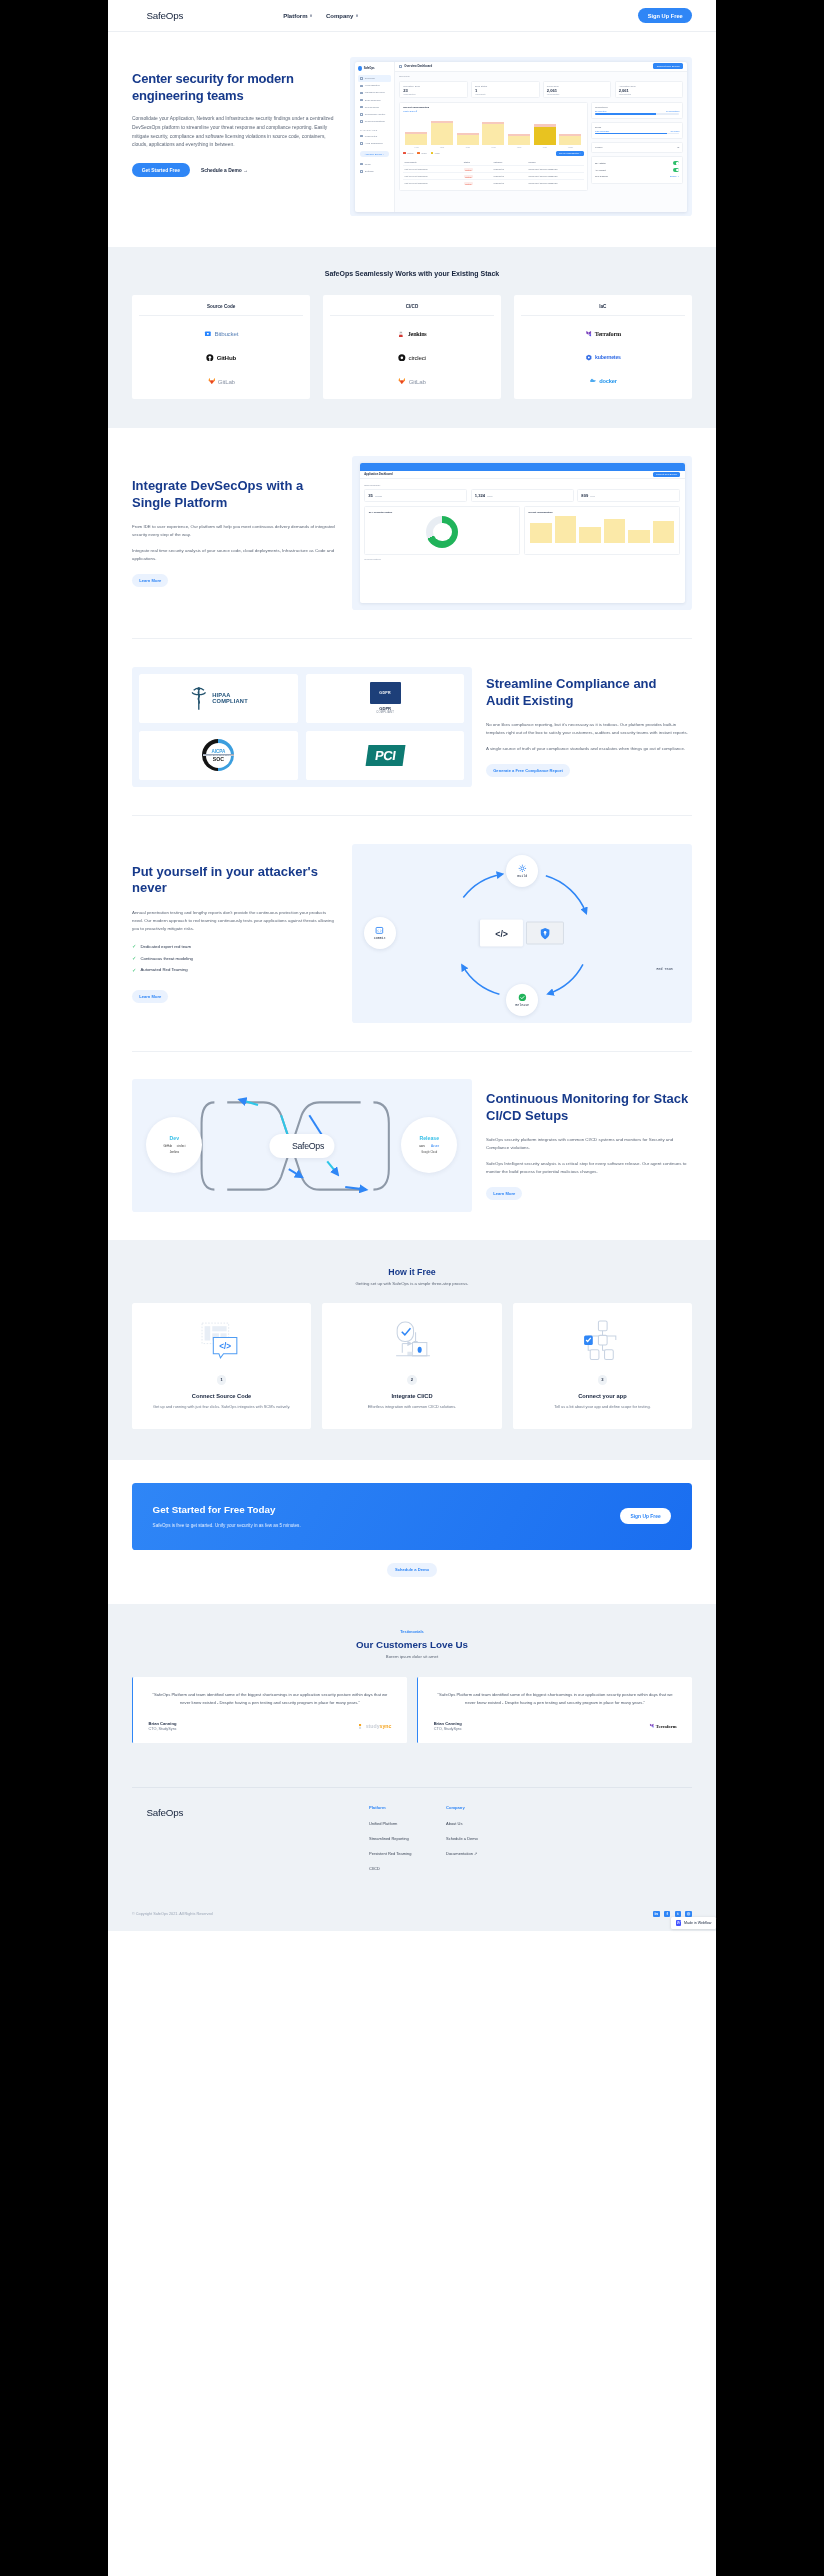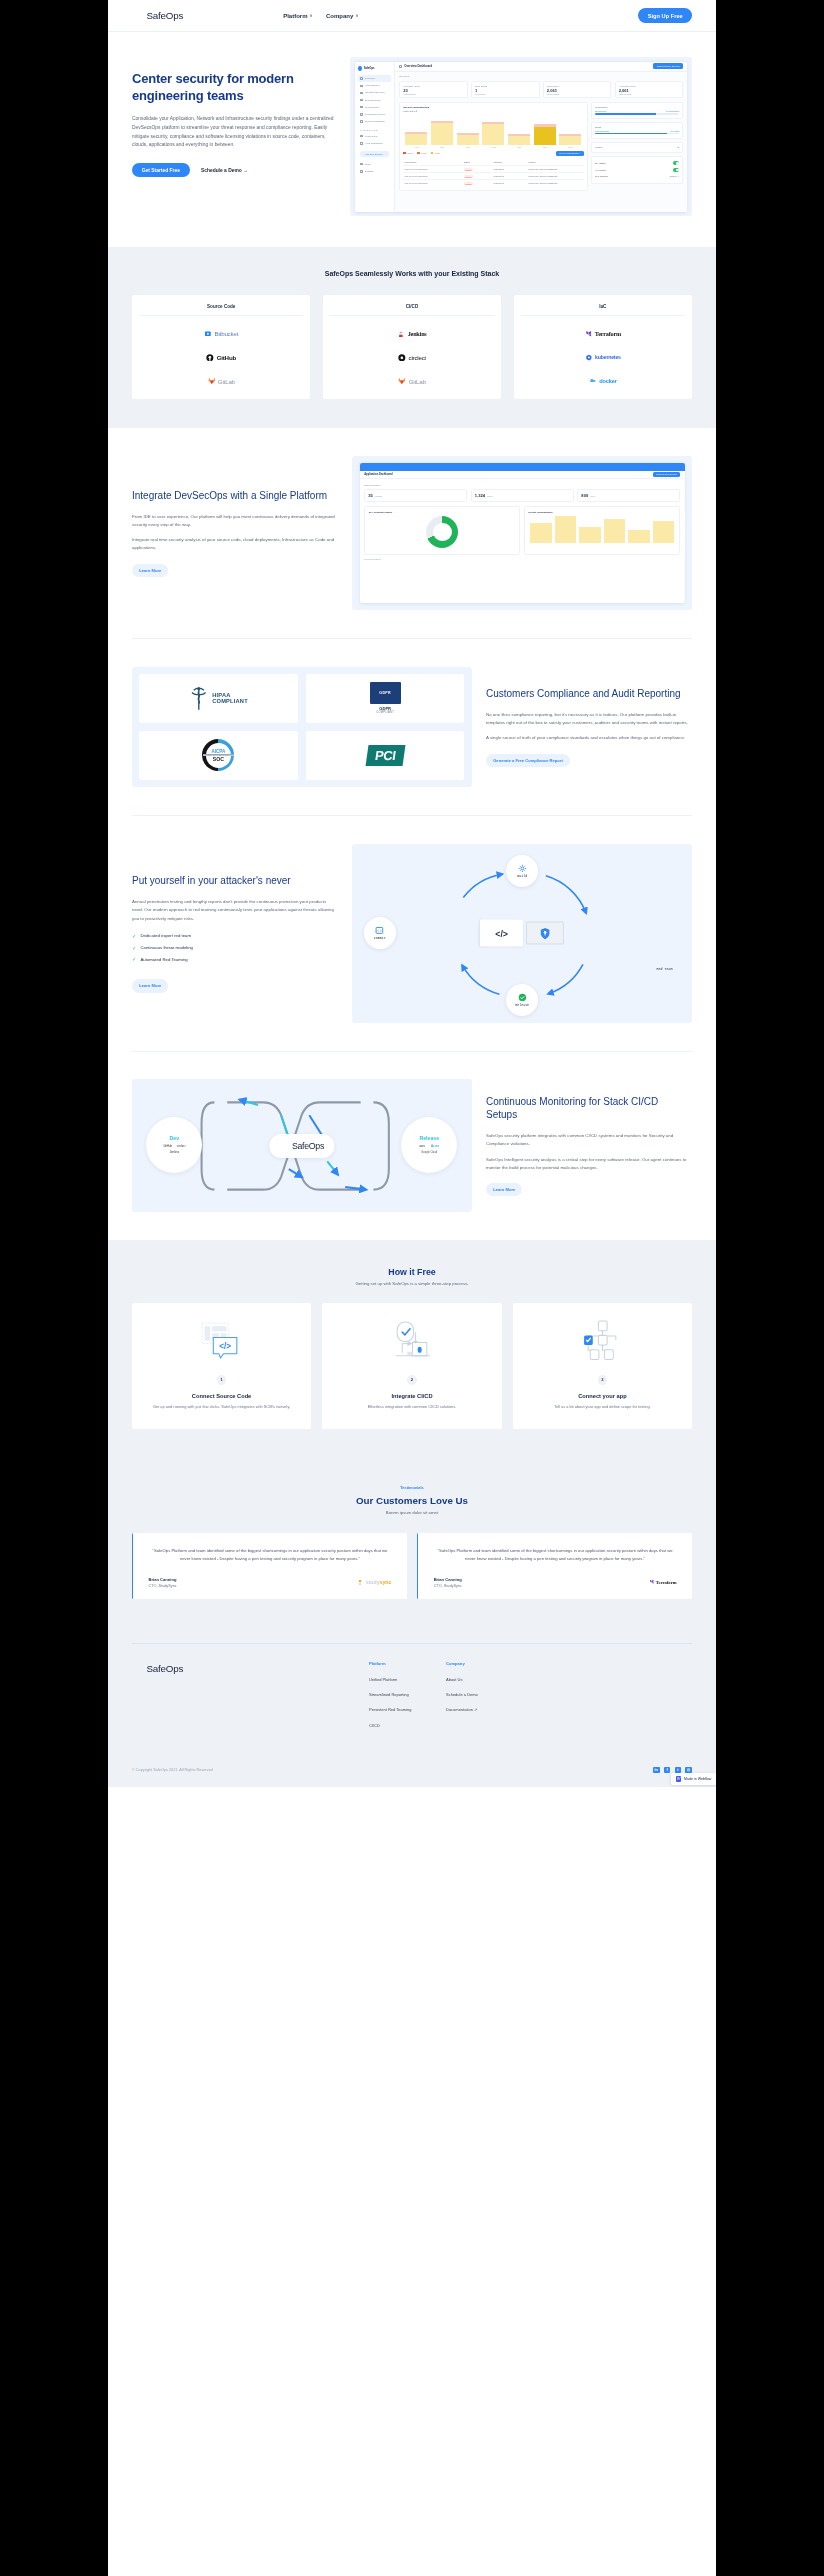--- a/index.html
+++ b/index.html
@@ -97,21 +97,21 @@
   .scol-h{text-align:center;font-size:4.6px;font-weight:700;color:#1f2c44;padding-bottom:6.2px;border-bottom:0.5px solid #edf0f4;}
   .slogos{display:flex;flex-direction:column;gap:13.4px;padding-top:12.4px;align-items:center;}
   .slogo{display:flex;align-items:center;gap:2.6px;height:10.3px;}
   .slogo .nm{font-size:6.2px;font-weight:700;letter-spacing:-0.2px;}
   .ic{width:7.7px;height:7.7px;flex:none;display:inline-block;}
 
   
   .feature{display:flex;gap:14.4px;padding:28px 24px;align-items:center;}
   .feature.alt{background:#fff;}
   .fx-txt{width:206px;}
-  .fx-txt h2{font-size:10px;line-height:1.3;color:#173a8b;font-weight:400;}
+  .fx-txt h2{font-size:13px;line-height:1.3;color:#173a8b;font-weight:700;}
   .fx-p{font-size:4.4px;line-height:1.85;color:#5c6676;margin-top:11.3px;}
   .fx-p+.fx-p{margin-top:7.2px;}
   .btn-soft{display:inline-block;margin-top:11.3px;background:#eaf2fe;color:#2f86f6;font-size:4.1px;font-weight:700;padding:4.1px 7.2px;border-radius:7.2px;border:none;cursor:pointer;}
   .fx-img{flex:1;}
   .panel{background:#eef4fd;border-radius:3.1px;padding:7.2px;}
   .divider{height:0.5px;background:#edf0f4;margin:0 24px;}
 
   
   .an{background:#fff;border-radius:2.1px;box-shadow:0 0.5px 3.1px rgba(20,40,80,.09);overflow:hidden;height:140px;display:flex;flex-direction:column;}
   .an-top{height:7.7px;background:#2f86f6;}
@@ -658,21 +658,21 @@
               </div>
             </div>
           </div>
           <div class="badge">
             <span class="pci">PCI</span>
           </div>
         </div>
       </div>
     </div>
     <div class="fx-txt">
-      <h2>Customers Compliance and Audit Reporting</h2>
+      <h2>Streamline Compliance and Audit Existing</h2>
       <p class="fx-p">No one likes compliance reporting, but it's necessary as it is tedious. Our platform provides built-in templates right out of the box to satisfy your customers, auditors and security teams with instant reports.</p>
       <p class="fx-p">A single source of truth of your compliance standards and escalates when things go out of compliance.</p>
       <button class="btn-soft">Generate a Free Compliance Report</button>
     </div>
   </div>
   <div class="divider"></div>
 
   <div class="feature">
     <div class="fx-txt">
       <h2>Put yourself in your attacker's never</h2>
@@ -853,20 +853,32 @@
                 <rect x="48" y="58" width="17" height="19" rx="3" stroke="#c8d3e2" fill="#fff" stroke-width="2"></rect>
               </svg>
         </div>
         <div class="step-num">3</div>
         <div class="step-t">Connect your app</div>
         <div class="step-d">Tell us a bit about your app and define scope for testing.</div>
       </div>
     </div>
   </div>
 
+  <div class="ctaw">
+    <div class="cta">
+      <div>
+        <h2>Get Started for Free Today</h2>
+        <p>SafeOps is free to get started. Unify your security in as few as 5 minutes.</p>
+      </div>
+      <button class="cta-btn">Sign Up Free</button>
+    </div>
+    <div class="demo-wrap">
+      <button class="demo-btn">Schedule a Demo</button>
+    </div>
+  </div>
 
   <div class="tst">
     <div class="eyebrow">Testimonials</div>
     <h2>Our Customers Love Us</h2>
     <div class="sub">Borem ipsum dolor sit amet</div>
     <div class="quotes">
       <div class="quote">
         <p>"SafeOps Platform and team identified some of the biggest shortcomings in our application security posture within days that we never knew existed - Despite having a pen testing and security program in place for many years."</p>
         <div class="q-foot">
           <div>

